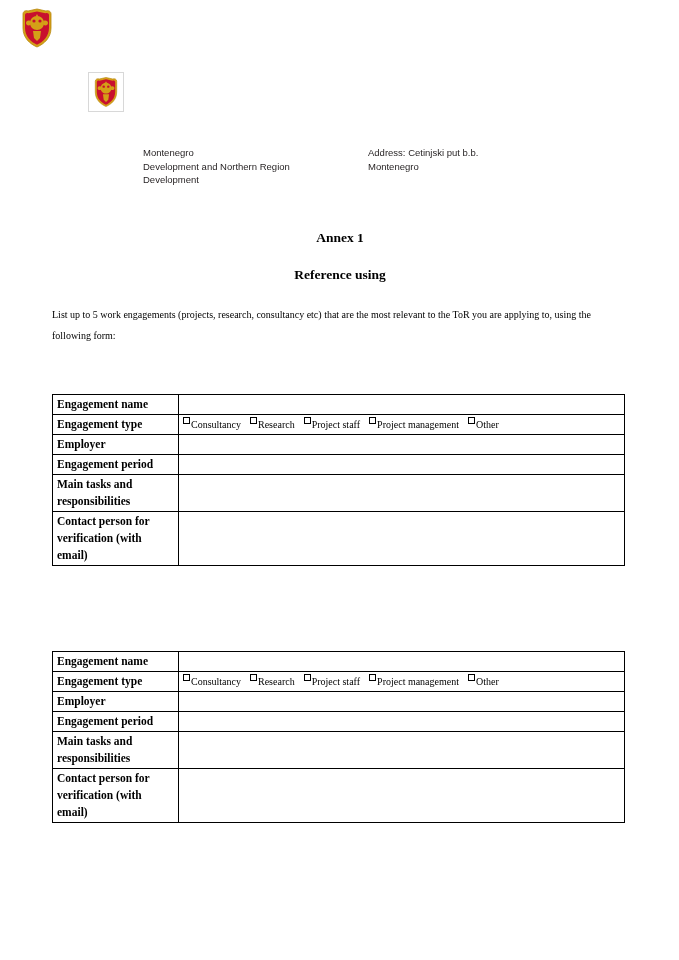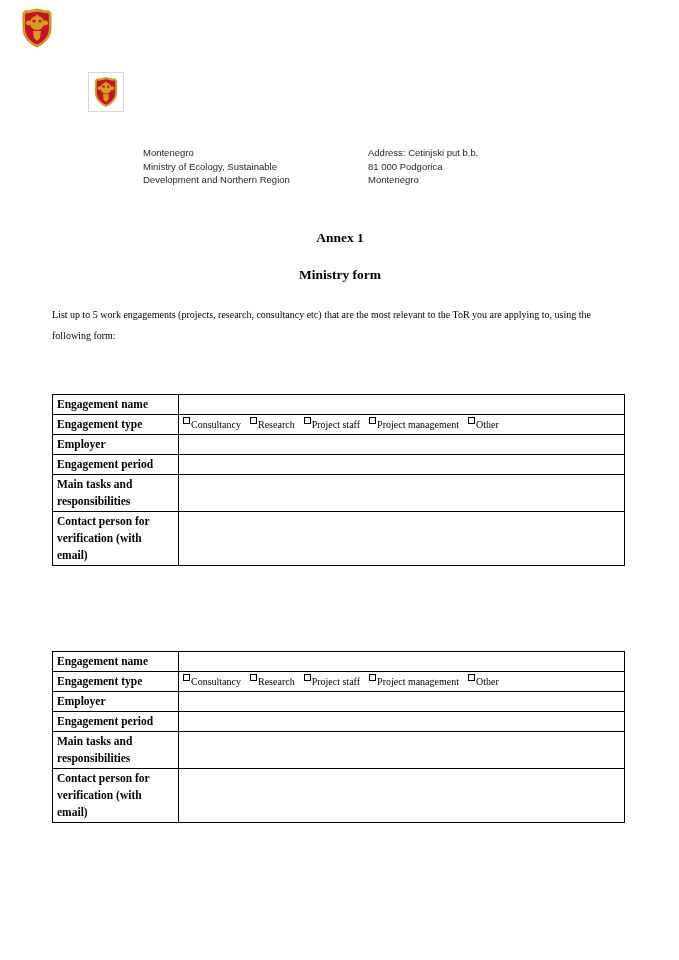--- a/index.html
+++ b/index.html
@@ -175,32 +175,31 @@
     <circle cx="14" cy="13" r="1.6" fill="#c8102e"></circle>
     <circle cx="20" cy="13" r="1.6" fill="#c8102e"></circle>
     <path d="M13 23 L21 23 L20 30 L17 33 L14 30 Z" fill="#d4a017"></path>
     <path d="M17 6 L18.6 9 L17 8.2 L15.4 9 Z" fill="#d4a017"></path>
   </svg>
 </div>
 
 <div class="letterhead">
   <div class="col-left">
     <div class="line">Montenegro</div>
-    <div class="line">Ministry of Ecology, Sustainable</div>
     <div class="line">Development and Northern Region</div>
+    <div class="line">Development</div>
   </div>
   <div class="col-right">
     <div class="line">Address: Cetinjski put b.b.</div>
-    <div class="line">81 000 Podgorica</div>
     <div class="line">Montenegro</div>
   </div>
 </div>
 
 <div class="doc-title">Annex 1</div>
-<div class="doc-subtitle">Ministry form</div>
+<div class="doc-subtitle">Reference using</div>
 
 <div class="intro">List up to 5 work engagements (projects, research, consultancy etc) that are the most relevant to the ToR you are applying to, using the following form:</div>
 
 <table class="ref-table first">
   <tbody>
       <tr>
     <td class="label">Engagement name</td>
     <td class="value"></td>
   </tr>
   <tr>

